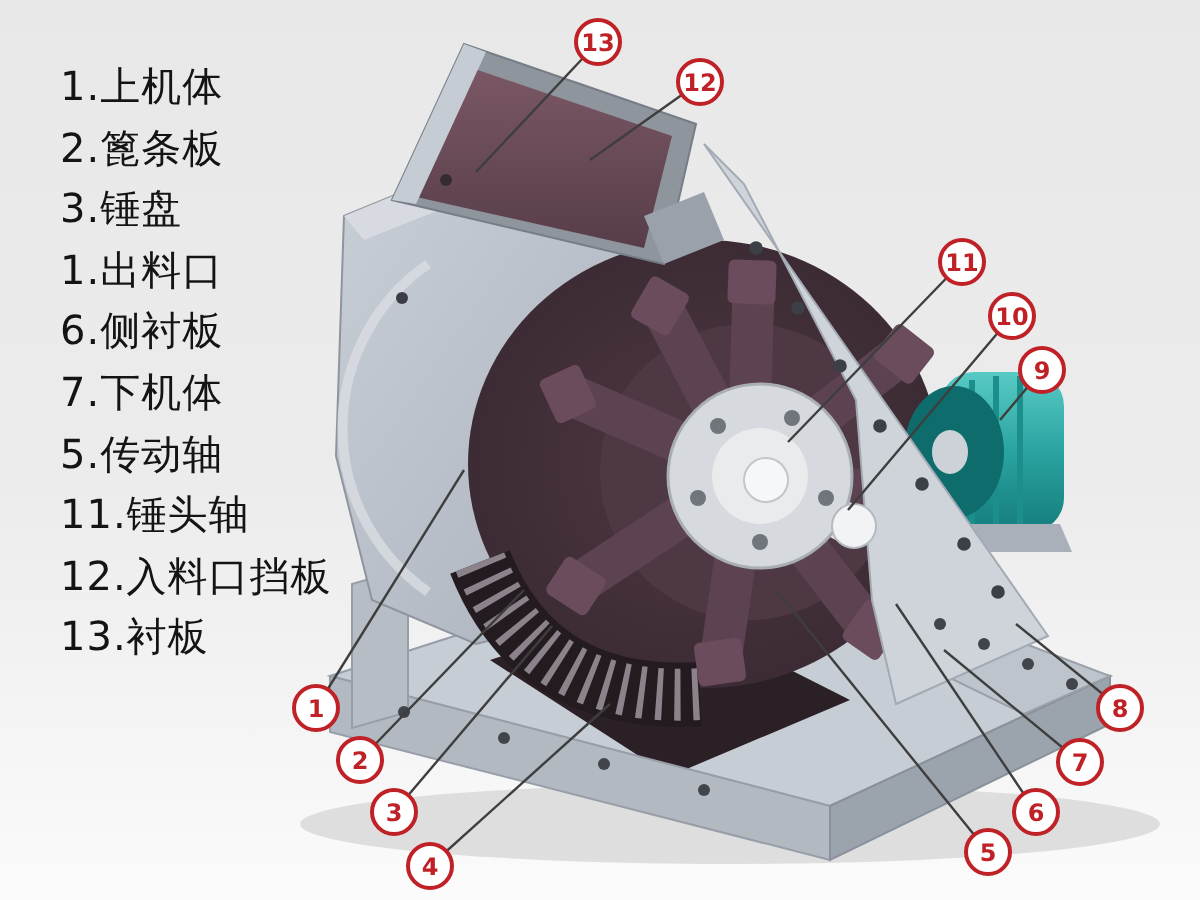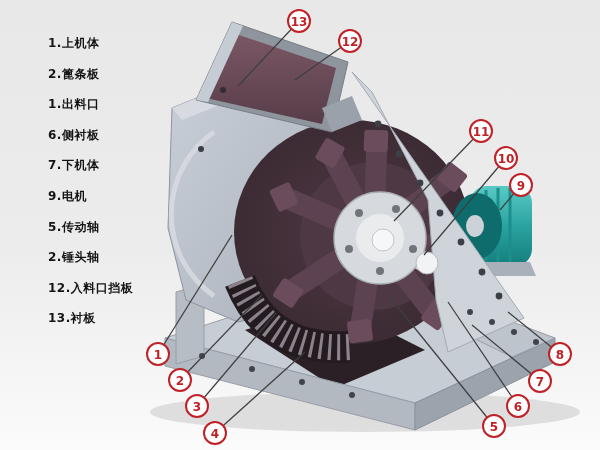--- a/index.html
+++ b/index.html
@@ -5,22 +5,22 @@
   html,body{margin:0;padding:0;}
   .stage{
     position:relative;width:600px;height:450px;overflow:hidden;
     background:linear-gradient(180deg,#e8e8e8 0%,#ececec 55%,#fbfbfb 100%);
     font-family:"DejaVu Sans","Liberation Sans",sans-serif;
   }
   #machine-layer{position:absolute;left:0;top:0;z-index:1;}
   #callout-layer{position:absolute;left:0;top:0;z-index:2;}
   .legend{position:absolute;left:30px;top:28px;z-index:3;}
   .legend-item{
-    font-size:12px;font-weight:bold;color:#141414;
-    line-height:30.6px;white-space:nowrap;letter-spacing:0.5px;margin-left:18px;
+    font-size:20px;font-weight:normal;color:#141414;
+    line-height:30.6px;white-space:nowrap;letter-spacing:0.5px;
   }
   .leader{stroke:#3e3e3e;stroke-width:1.2;}
   .callout-circle{fill:#ffffff;stroke:#bf2127;stroke-width:2;}
   .callout-num{
     fill:#bf2127;font-size:12px;font-weight:bold;text-anchor:middle;
     font-family:"DejaVu Sans","Liberation Sans",sans-serif;
   }
 </style>
 </head>
 <body>
@@ -224,23 +224,23 @@
         <g>
           <circle cx="299" cy="21" r="11" class="callout-circle"></circle>
           <text x="299" y="25.5" class="callout-num">13</text>
         </g>
       </g>
   </svg>
 
   <div class="legend">
       <div class="legend-item">1.上机体</div>
       <div class="legend-item">2.篦条板</div>
+      <div class="legend-item">3.锤盘</div>
       <div class="legend-item">1.出料口</div>
       <div class="legend-item">6.侧衬板</div>
       <div class="legend-item">7.下机体</div>
-      <div class="legend-item">9.电机</div>
       <div class="legend-item">5.传动轴</div>
-      <div class="legend-item">2.锤头轴</div>
+      <div class="legend-item">11.锤头轴</div>
       <div class="legend-item">12.入料口挡板</div>
       <div class="legend-item">13.衬板</div>
     </div>
 
 </div>
 
 </body></html>

